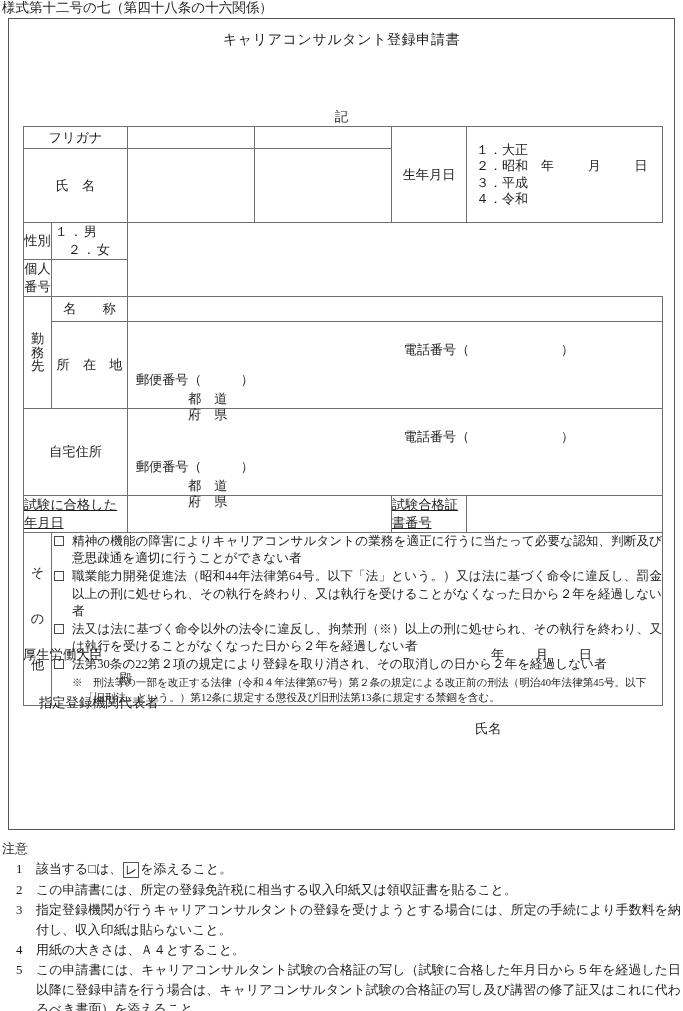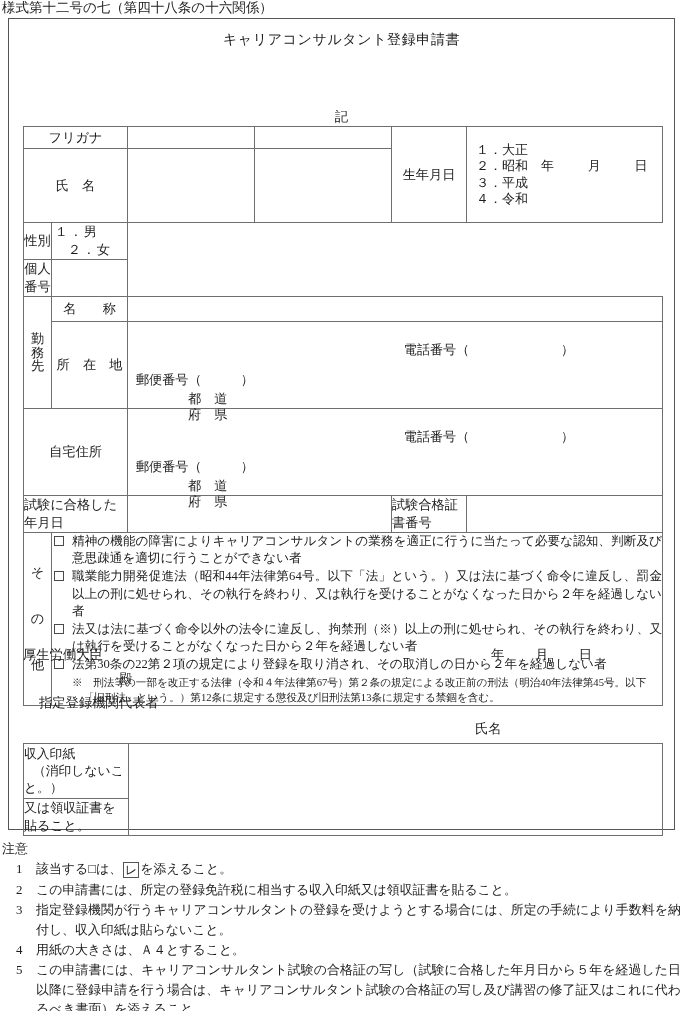--- a/index.html
+++ b/index.html
@@ -53,21 +53,21 @@
     font-size: 13.2px;
   }
   table.grid td {
     border: 1px solid #6f6f6f;
     padding: 0;
     vertical-align: middle;
   }
   #main-table { left: 14px; top: 107px; width: 639px; }
 
   .lbl-c { text-align: center; }
-  .pad4 { padding: 2px 5px; }
+  .pad4 { padding: 2px 5px; text-decoration: underline; }
 
   
   .vlabel {
     display: flex; flex-direction: column;
     align-items: center; justify-content: space-evenly;
     height: 100%; line-height: 1.05; font-size: 13.2px;
   }
   .vlabel span { display: block; }
 
   
@@ -265,39 +265,20 @@
         </table>
 
       <div class="sig">
         <div class="minister">厚生労働大臣</div>
         <div class="date">年　　月　　日</div>
         <div class="dono">殿</div>
         <div class="org">指定登録機関代表者</div>
         <div class="name">氏名</div>
       </div>
 
-      <table class="grid" id="stamp-table">
-        <colgroup>
-          <col style="width:105px">
-          <col style="width:534px">
-        </colgroup>
-        <tbody>
-            <tr>
-          <td class="stamp-label" style="height:55px">
-            <div>収入印紙</div>
-            <div class="l2">（消印しないこ</div>
-            <div>と。）</div>
-          </td>
-          <td rowspan="2"></td>
-        </tr>
-        <tr>
-          <td class="stamp-foot" style="height:26px; border-right:none">又は領収証書を貼ること。</td>
-        </tr>
-      </tbody>
-        </table>
 
     </div>
   </div>
 
   <div class="notes">
     <div class="head">注意</div>
 
     <div class="note-row">
       <span class="num">1</span>
       <span class="body"><span>該当する□は、</span><span class="tick-box">レ</span><span>を添えること。</span></span>

